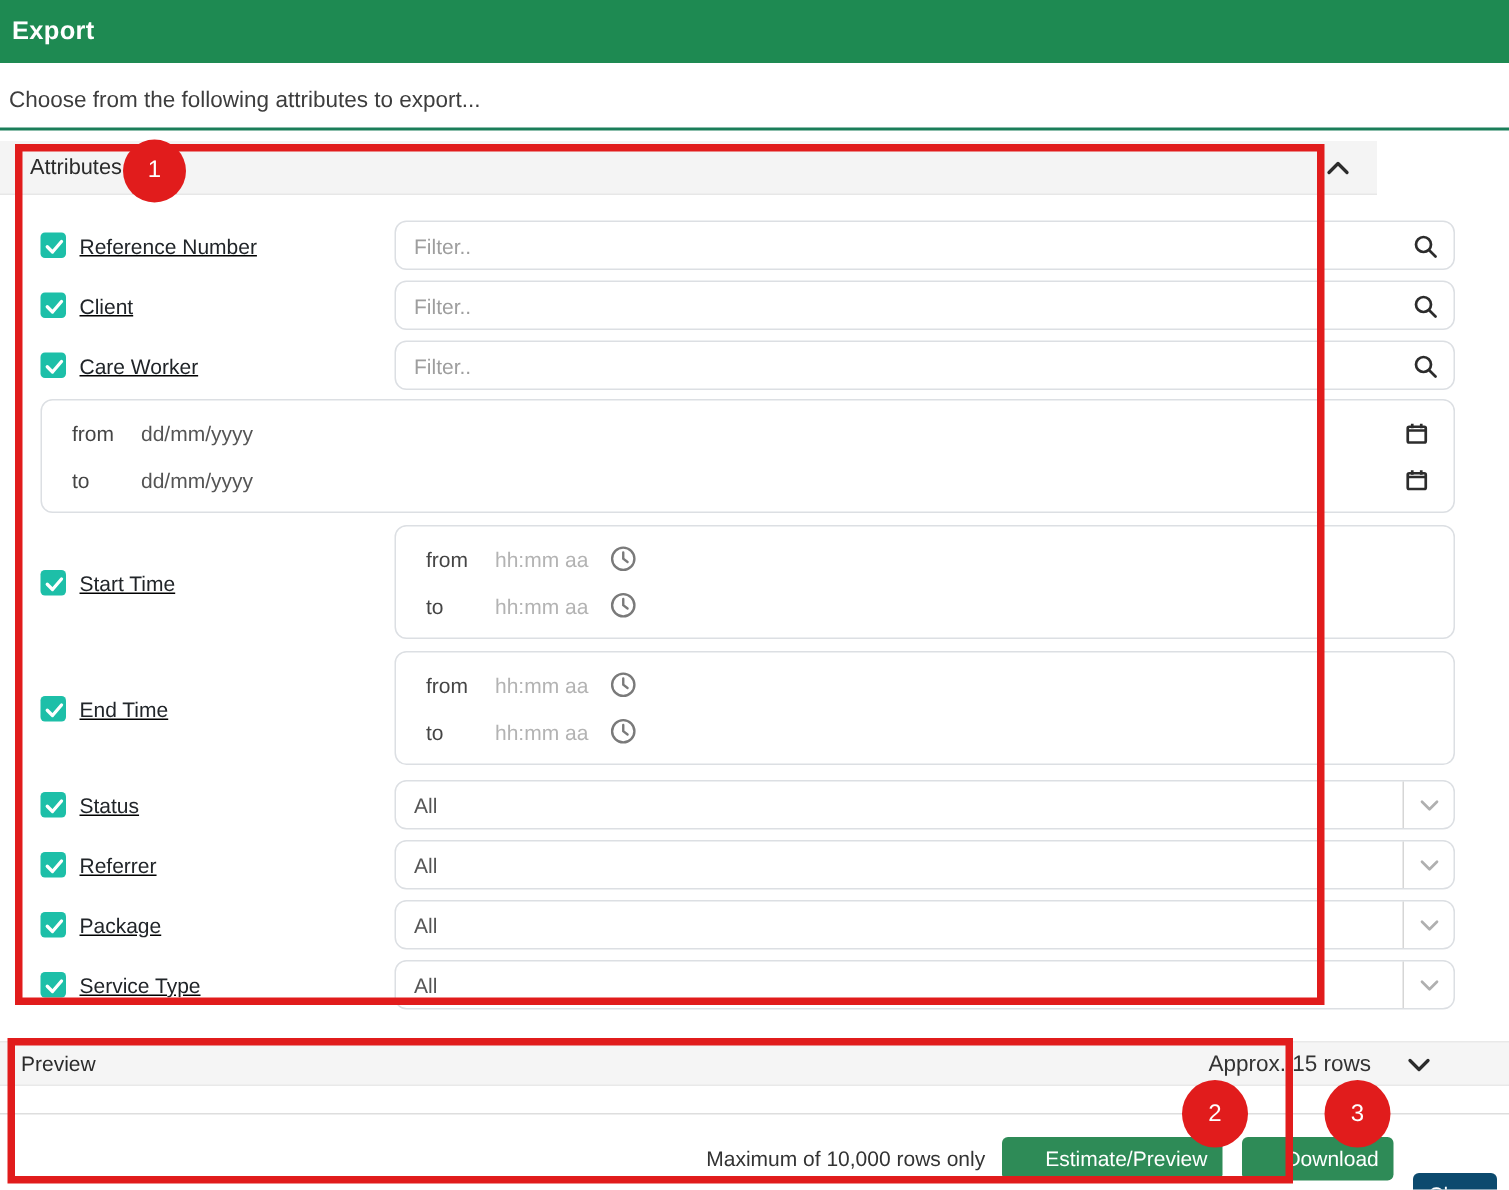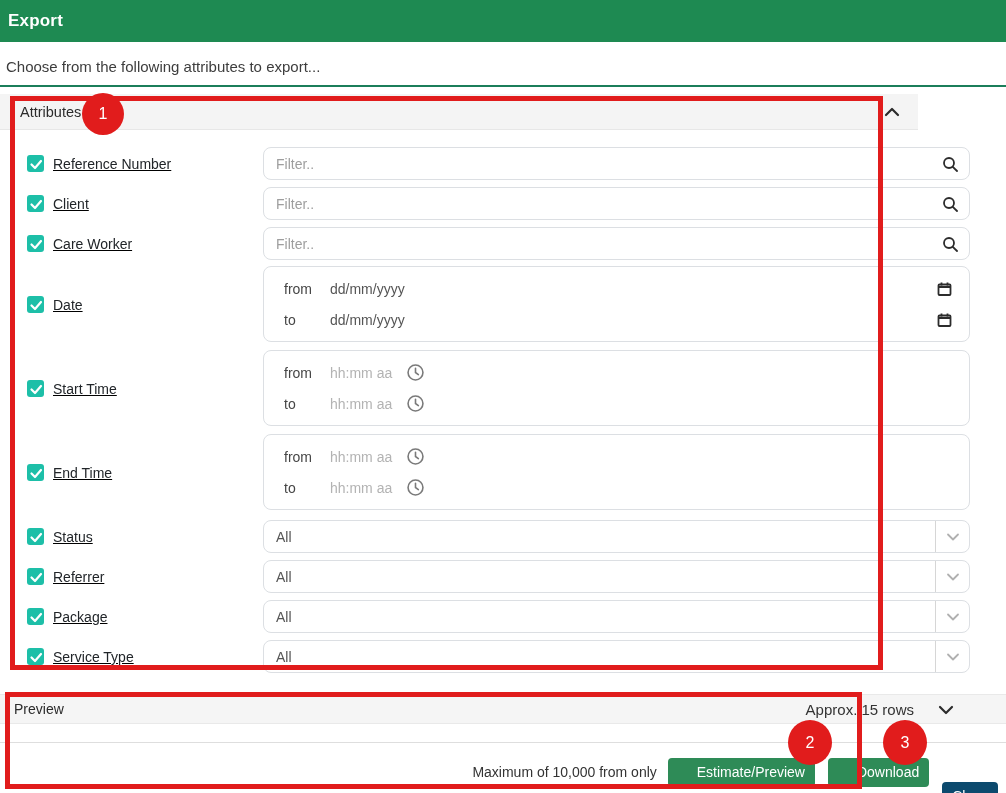--- a/index.html
+++ b/index.html
@@ -191,28 +191,20 @@
       </div>
       <div class="row-ctrl">
         <input class="filter-input" placeholder="Filter.." style="">
         <svg class="search-icon" width="16" height="16" viewBox="0 0 16 16">
             <use href="#i-search"></use>
           </svg>
       </div>
     </div>
 
     <div class="row box8">
-      <div class="row-label">
-        <span class="checkbox">
-            <svg width="15" height="15" viewBox="0 0 15 15">
-              <use href="#i-check"></use>
-            </svg>
-          </span>
-        <span class="lbl-text">Date</span>
-      </div>
       <div class="row-ctrl">
         <div class="range-box">
           <div class="range-row">
             <span class="range-lbl">from</span>
             <span class="range-val">dd/mm/yyyy</span>
             <svg class="cal-icon" width="15" height="15" viewBox="0 0 15 15">
                 <use href="#i-cal"></use>
               </svg>
           </div>
           <div class="range-row">
@@ -378,21 +370,21 @@
           <svg width="16" height="13" viewBox="0 0 16 13">
             <use href="#i-chev-down"></use>
           </svg>
         </span>
     </span>
   </div>
 
   <div class="footer-rule"></div>
 
   <div class="footer">
-    <span class="max-note">Maximum of 10,000 from only</span>
+    <span class="max-note">Maximum of 10,000 rows only</span>
     <button class="btn btn-green">Estimate/Preview</button>
     <button class="btn btn-green">Download</button>
     <button class="btn btn-dark">Close</button>
   </div>
 
   <div class="anno anno-box box1"></div>
   <div class="anno anno-box box2"></div>
   <div class="anno anno-circle circ1">1</div>
   <div class="anno anno-circle circ2">2</div>
   <div class="anno anno-circle circ3">3</div>

